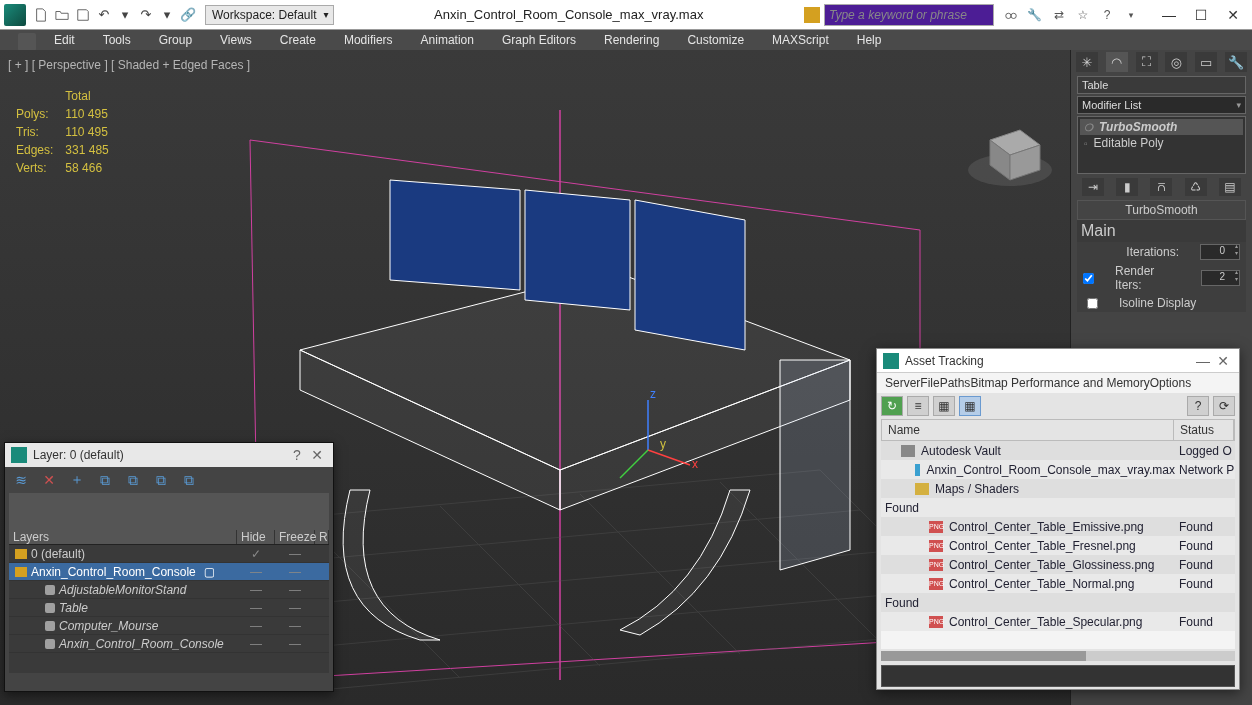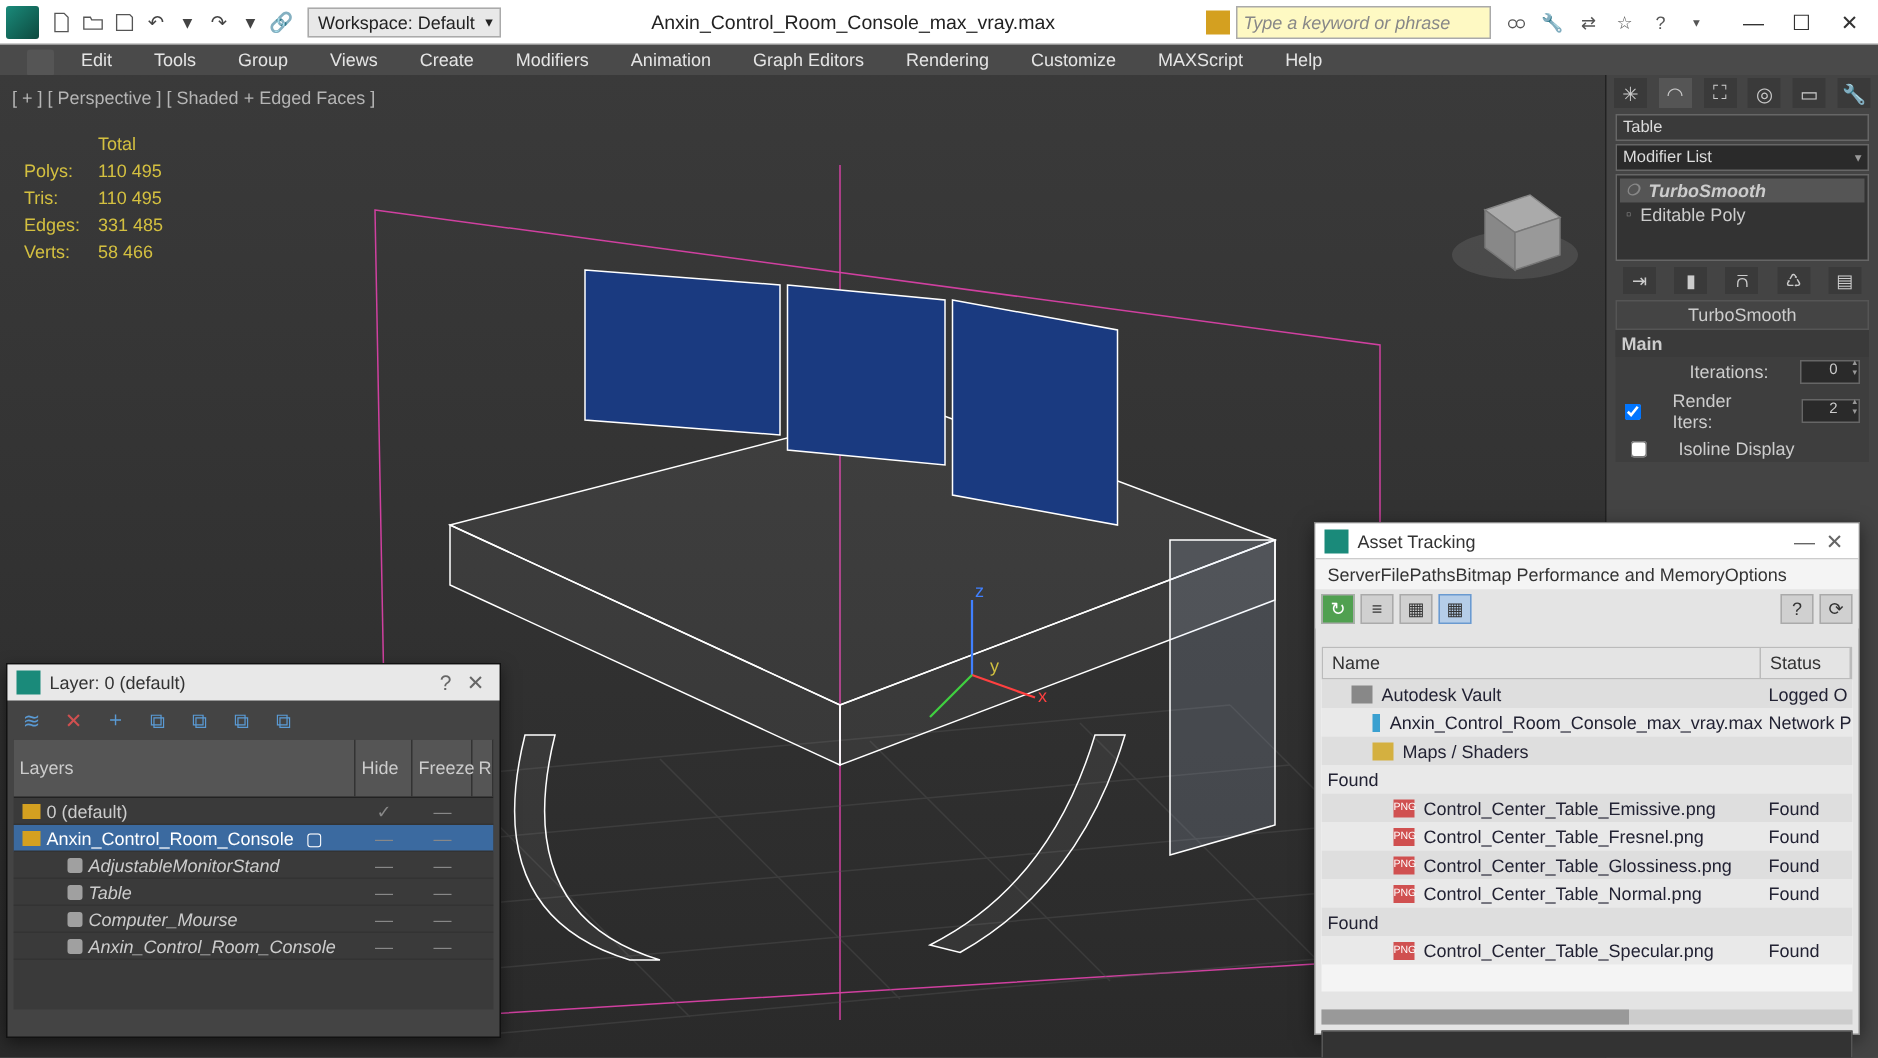--- a/index.html
+++ b/index.html
@@ -7,21 +7,21 @@
 
 
 .titlebar { background: #fff; height: 30px; display: flex; align-items: center; padding: 0 4px; color: #222; border-bottom: 1px solid #999; }
 .titlebar .logo { width: 22px; height: 22px; background: linear-gradient(135deg,#1a8a7a,#0d4a3f); border-radius: 2px; margin-right: 6px; }
 .titlebar .tb-icons { display: flex; gap: 3px; margin-right: 8px; }
 .titlebar .tb-icons span { width: 18px; height: 18px; display:flex; align-items:center; justify-content:center; font-size:13px; color:#444; cursor:pointer; }
 .titlebar .tb-icons span svg { width:14px; height:14px; }
 .workspace-sel { background: #e8e8e8; border: 1px solid #aaa; padding: 1px 16px 1px 6px; font-size: 12px; height: 20px; display: flex; align-items: center; position: relative; cursor: pointer; }
 .workspace-sel::after { content: "▾"; position: absolute; right: 4px; font-size: 10px; }
 .title-text { flex: 1; text-align: center; font-size: 13px; }
-.search-box { background: #fef9c3; border: 1px solid #aaa; width: 170px; height: 22px; padding: 0 4px; font-style: italic; color: #888; display:flex; align-items:center; }
+.search-box { background: #4c1d95; border: 1px solid #aaa; width: 170px; height: 22px; padding: 0 4px; font-style: italic; color: #888; display:flex; align-items:center; }
 .tb-right-icons { display: flex; gap: 6px; margin: 0 8px; }
 .tb-right-icons span { width: 18px; height: 18px; color: #555; cursor:pointer; display:flex;align-items:center;justify-content:center;}
 .tb-right-icons span svg { width:14px; height:14px; }
 .win-ctrls { display: flex; gap: 2px; margin-left: 6px; }
 .win-ctrls span { width: 30px; height: 22px; display:flex;align-items:center;justify-content:center;font-size:14px;color:#333;cursor:pointer;}
 
 
 .menubar { background: #4a4a4a; height: 20px; display: flex; align-items: center; padding-left: 50px; gap: 20px; color: #e5e5e5; }
 .menubar span { cursor: pointer; font-size: 12px; padding: 2px 4px; }
 .menubar .app-icon { width:18px;height:18px;background:#555;border-radius:2px;position:absolute;left:18px;top:33px;}
@@ -44,37 +44,37 @@
 .rp-field.drop::after { content:"▾"; position:absolute; right:4px; font-size:9px; color:#999;}
 .rp-field.name { background:#3a3a3a; }
 .mod-stack { background:#333; border:1px solid #666; margin:2px 4px; height:58px; font-size:11px; color:#ccc; padding:2px;}
 .mod-item { padding:1px 4px; display:flex; gap:6px; align-items:center; }
 .mod-item span.eye { font-size:10px; color:#888;}
 .mod-item.sel { background:#555; font-style:italic; font-weight:bold;}
 .mod-btns { display:flex; gap:2px; justify-content:space-around; margin:4px 4px; }
 .mod-btns span { width:22px; height:18px; background:#3a3a3a; cursor:pointer; display:flex;align-items:center;justify-content:center;font-size:12px;}
 .rollout { background:#3e3e3e; margin:4px 4px; font-size:11px; color:#ccc;}
 .rollout .ro-head { text-align:center; padding:2px; background:#444; border:1px solid #555;}
-.rollout .ro-sub { padding:2px 4px; background:#3a3a3a; font-size:12px;font-weight:bold;}
+.rollout .ro-sub { padding:2px 4px; background:#3a3a3a; font-size:16px;}
 .rollout .ro-row { display:flex; align-items:center; justify-content:flex-end; padding:2px 6px; gap:21px;}
 .rollout .ro-row .spin { width:40px; height:16px; background:#2a2a2a; border:1px solid #666; text-align:right; padding:0 14px 0 2px; position:relative; font-size:10px;}
 .rollout .ro-row .spin::after { content:"▴\A▾"; white-space:pre; position:absolute; right:1px; top:-2px; font-size:6px; line-height:7px; color:#999;}
 .rollout .ro-row input[type=checkbox]{width:11px;height:11px;}
 
 
 .dlg-layer { position:absolute; left:4px; top:442px; width:330px; height:250px; background:#444; border:1px solid #111; box-shadow:0 3px 10px rgba(0,0,0,.5); }
 .dlg-titlebar { background:#e8e8e8; color:#333; height:24px; display:flex; align-items:center; padding:0 6px; font-size:12px; }
 .dlg-titlebar .dlg-icon { width:16px;height:16px;background:#1a8a7a;margin-right:6px;}
 .dlg-titlebar .dlg-title { flex:1; }
 .dlg-titlebar .dlg-btn { width:20px; text-align:center; cursor:pointer; color:#666; font-size:14px;}
 .lay-toolbar { display:flex; gap:8px; padding:4px 6px; }
 .lay-toolbar span { width:20px;height:18px; cursor:pointer; display:flex;align-items:center;justify-content:center;font-size:14px;color:#5a9ad4;}
 .lay-table { background:#3a3a3a; margin:0 4px; height:180px; overflow:hidden; }
 .lay-head { display:flex; background:#555; font-size:11px; color:#ccc; border-bottom:1px solid #222;}
-.lay-head div { padding:12px 4px; border-right:1px solid #333;}
+.lay-head div { padding:0 4px; border-right:1px solid #333;margin-top:37px;}
 .lay-head .c-name { flex:1;}
 .lay-head .c-h { width:38px;}
 .lay-head .c-f { width:40px;}
 .lay-head .c-r { width:14px;}
 .lay-row { display:flex; font-size:11px; color:#ccc; border-bottom:1px solid #333; height:18px; align-items:center;}
 .lay-row .c-name { flex:1; padding-left:6px; display:flex; align-items:center; gap:4px; overflow:hidden; white-space:nowrap;}
 .lay-row.sel { background:#3b6aa0; color:#fff;}
 .lay-row .c-h,.lay-row .c-f { width:38px; text-align:center; color:#888;}
 .lay-row .c-f { width:40px;}
 .lay-row .c-r{width:14px;}
@@ -85,21 +85,21 @@
 
 
 .dlg-asset { position:absolute; right:12px; top:348px; width:364px; height:342px; background:#e4e4e4; border:1px solid #888; box-shadow:0 3px 12px rgba(0,0,0,.5); color:#333; }
 .dlg-asset .dlg-titlebar { background:#fff; border-bottom:1px solid #ccc;}
 .asset-menu { display:flex; padding:3px 8px; font-size:12px; color:#333; background:#f4f4f4;}
 .asset-menu span{cursor:pointer;}
 .asset-tb { display:flex; align-items:center; gap:4px; padding:3px 4px; background:#e4e4e4;}
 .asset-tb .atb { width:22px;height:20px; background:#d0d0d0; border:1px solid #aaa; cursor:pointer; display:flex;align-items:center;justify-content:center;font-size:12px;}
 .asset-tb .atb.active { background:#b5cde8; border-color:#6a9ad0;}
 .asset-tb .spacer{flex:1;}
-.asset-list { height:230px; overflow:hidden; background:#f4f4f4; margin:12px 4px;}
+.asset-list { height:230px; overflow:hidden; background:#f4f4f4; margin:0 4px;}
 .asset-head{display:flex;background:#e4e4e4;border:1px solid #bbb;font-size:12px;}
 .asset-head div{padding:3px 6px;border-right:1px solid #bbb;}
 .asset-head .c-n{flex:1;}
 .asset-head .c-s{width:60px;}
 .asset-row{display:flex;font-size:12px;align-items:center;height:19px;}
 .asset-row:nth-child(even){background:#e9e9e9;}
 .asset-row:nth-child(odd){background:#dedede;}
 .asset-row .c-n{flex:1;padding-left:6px;display:flex;align-items:center;gap:6px;color:#223;overflow:hidden;white-space:nowrap;}
 .asset-row .c-s{width:60px;padding-left:4px;color:#223;}
 .ai-vault{width:14px;height:12px;background:#888;display:inline-block;}

